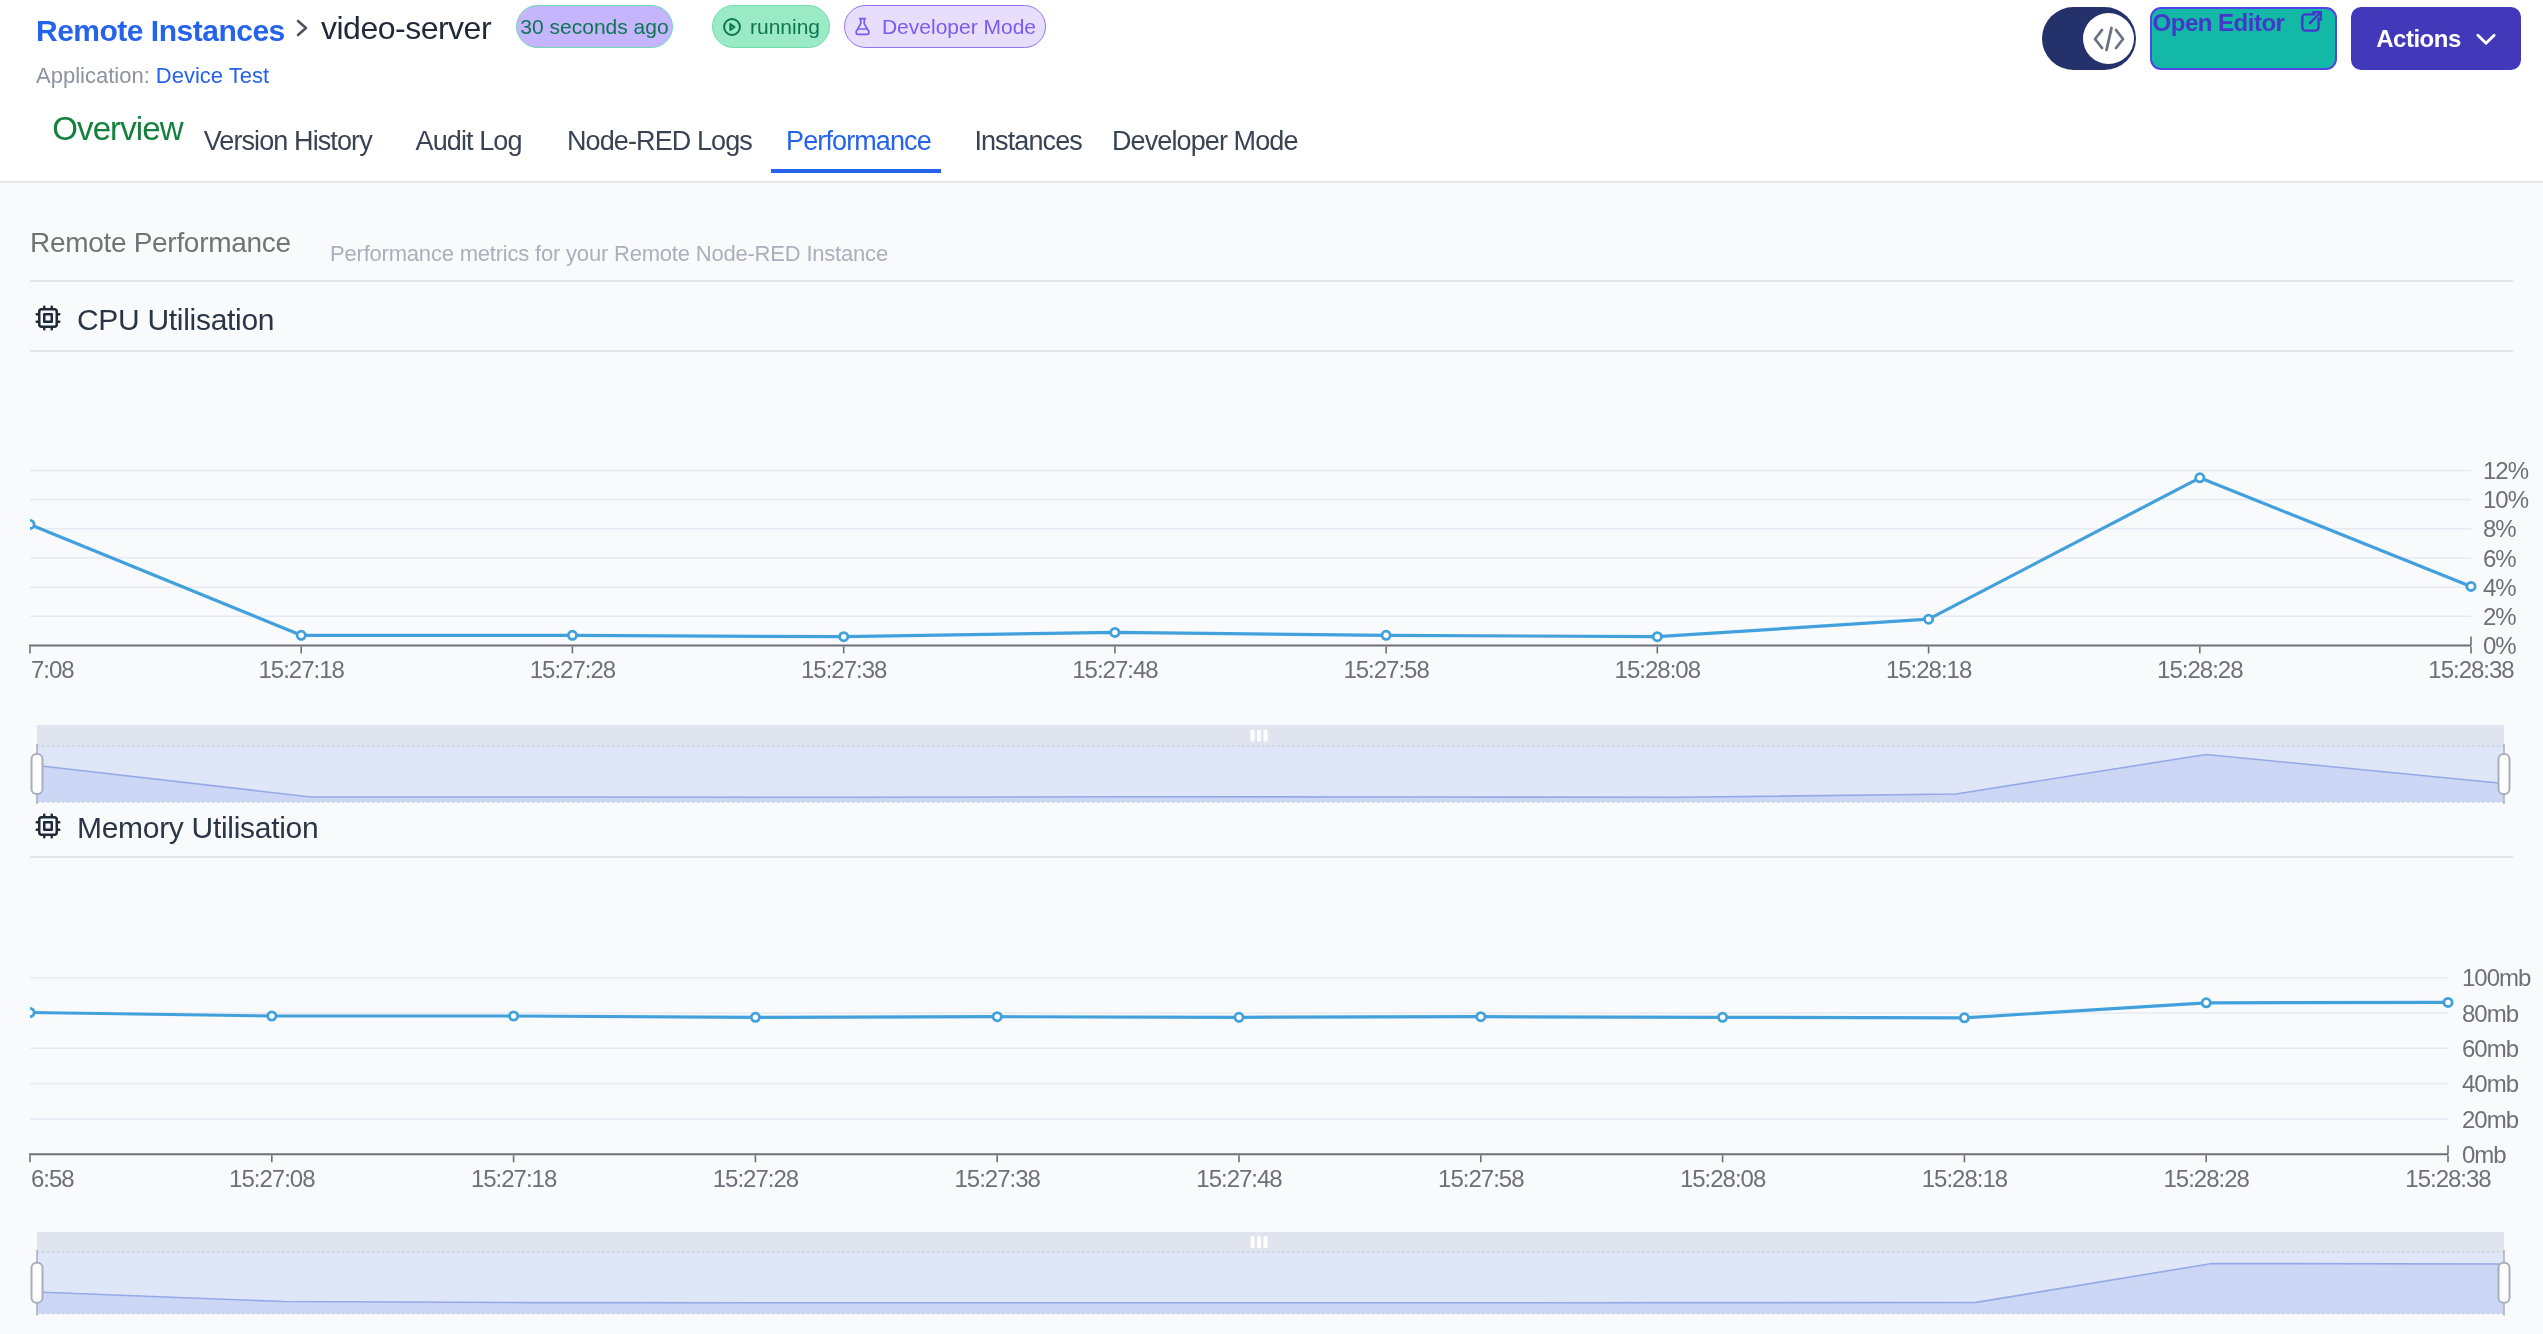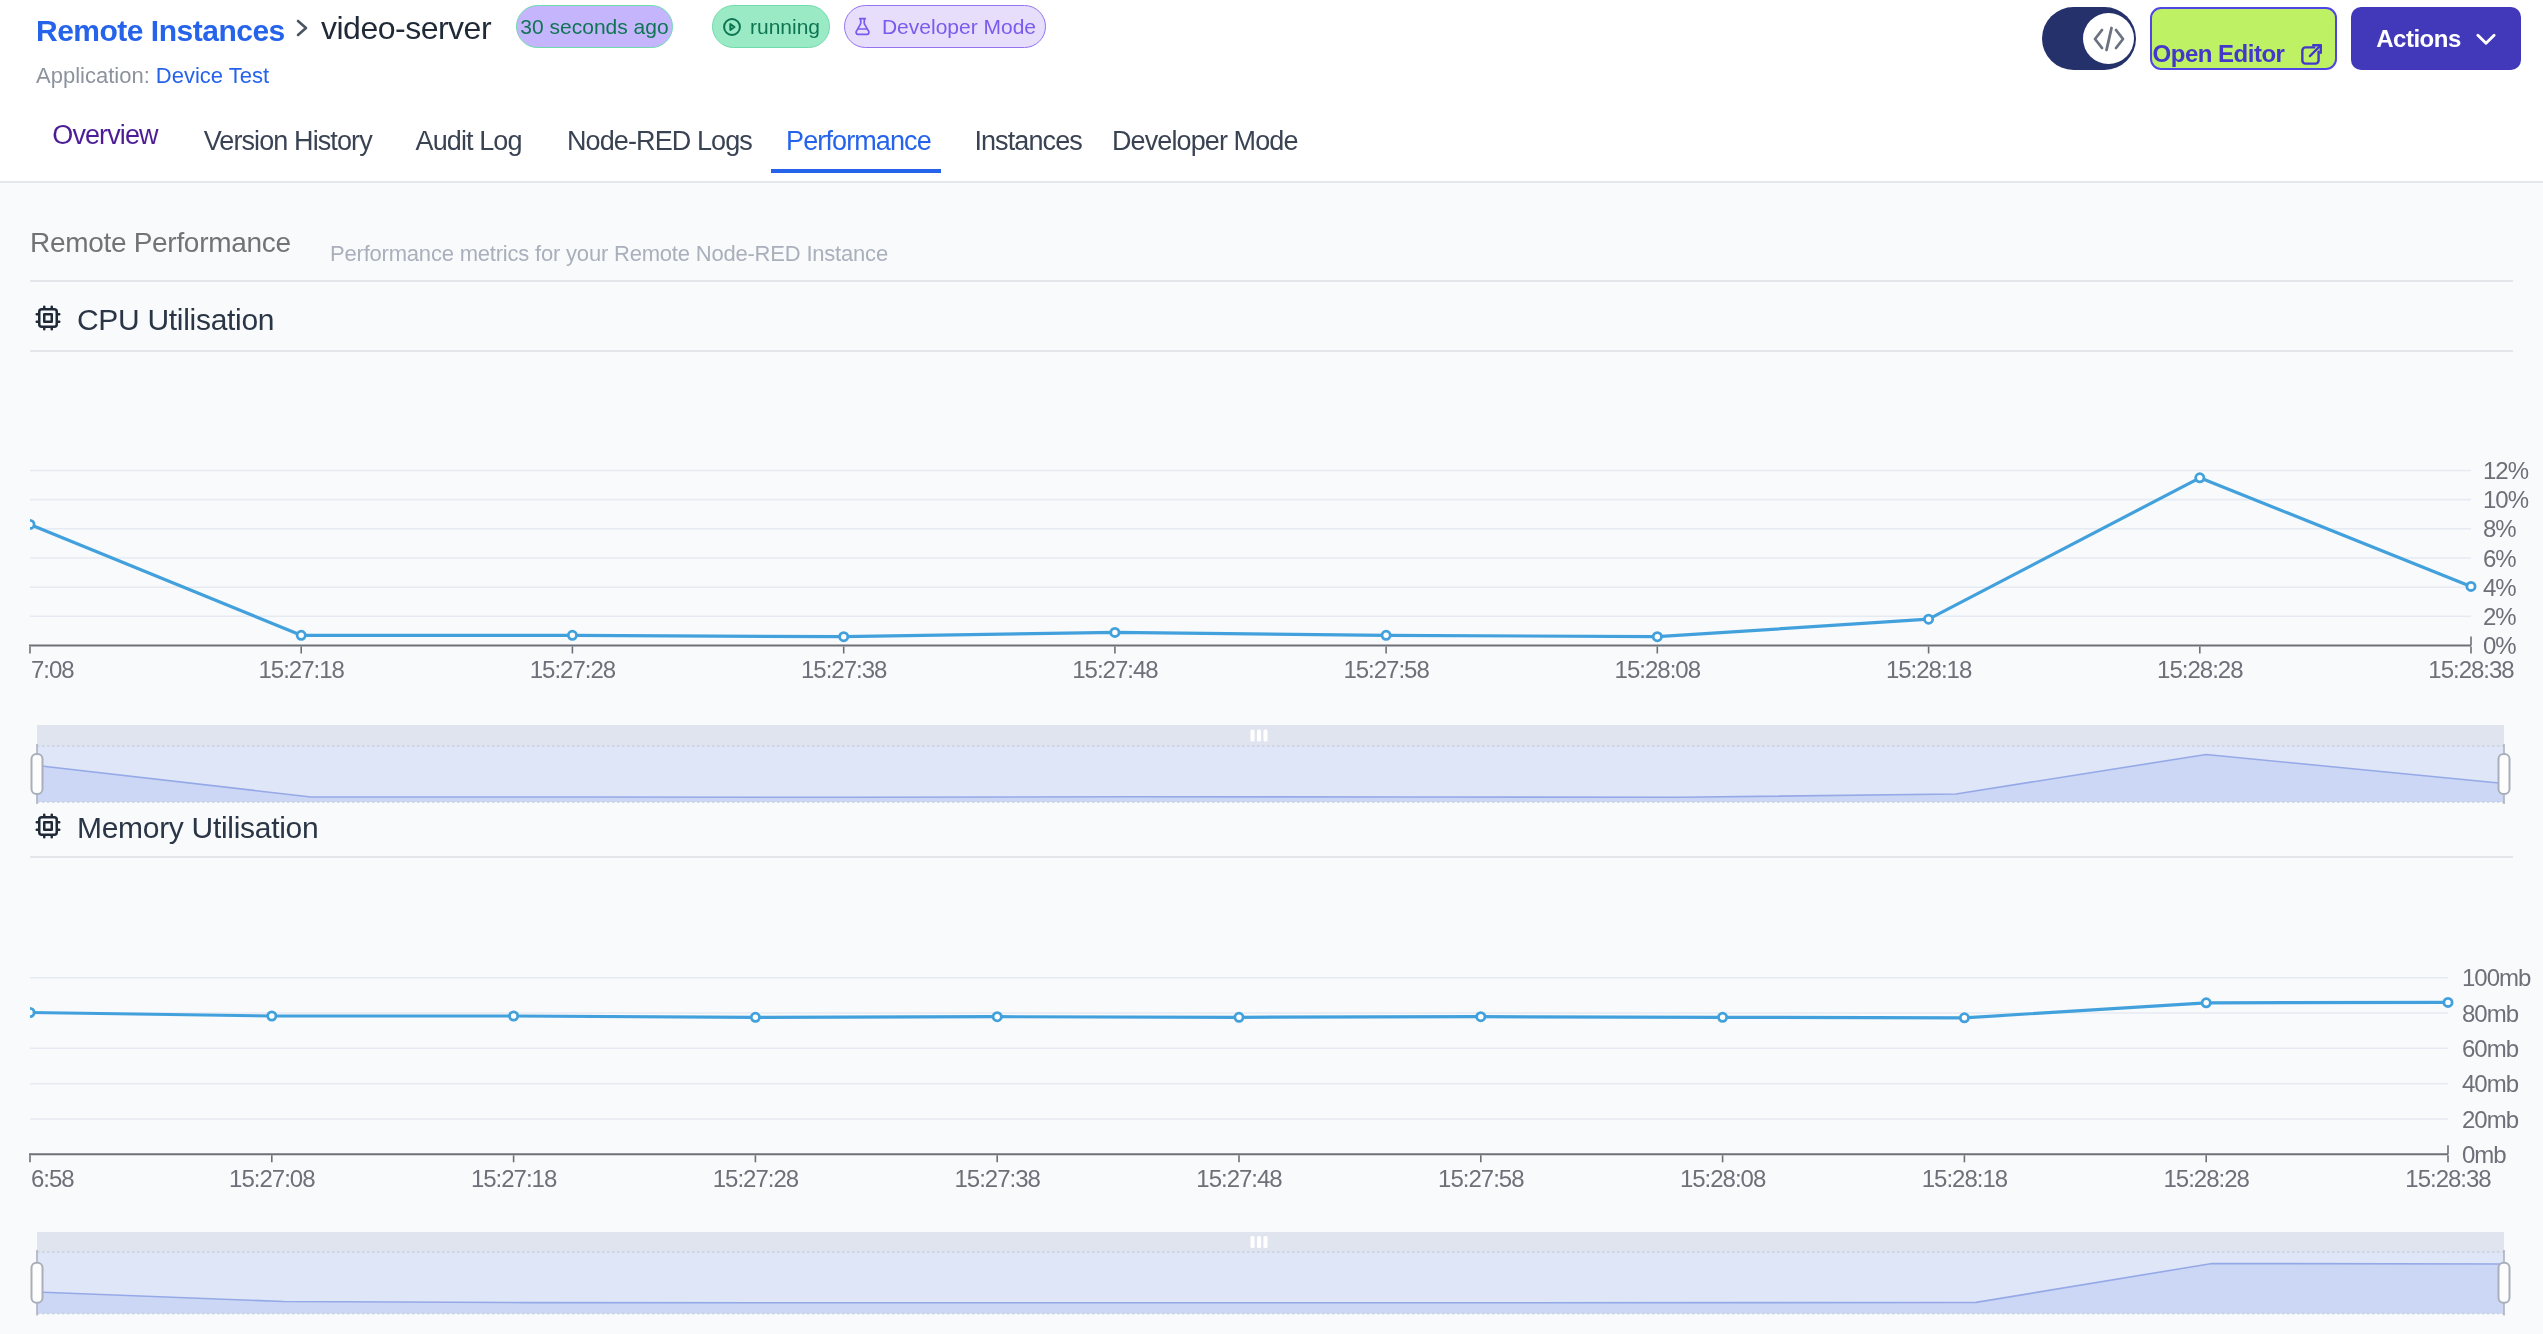--- a/index.html
+++ b/index.html
@@ -33,36 +33,36 @@
 
 <div class="abs" style="left:2042px;top:7px;width:94px;height:63px;border-radius:32px;background:#25316B">
   <div class="abs" style="left:41px;top:6px;width:51px;height:51px;border-radius:50%;background:#fff;display:flex;align-items:center;justify-content:center">
     <svg width="34" height="28" viewBox="0 0 34 28" fill="none" stroke="#6B7280" stroke-width="2.8" stroke-linecap="round" stroke-linejoin="round">
         <polyline points="10,5 3,14 10,23"></polyline>
         <polyline points="24,5 31,14 24,23"></polyline>
         <line x1="19.5" y1="3" x2="14.5" y2="25"></line>
       </svg>
   </div>
 </div>
-<div class="abs" style="left:2150px;top:7px;width:187px;height:63px;border:2px solid #4F46E5;border-radius:11px;background:#bef264;display:flex;align-items:flex-end;justify-content:center;padding-right:10px">
+<div class="abs" style="left:2150px;top:7px;width:187px;height:63px;border:2px solid #4F46E5;border-radius:11px;background:#14b8a6;display:flex;align-items:flex-start;justify-content:center;padding-right:10px">
   <span style="font-size:24px;font-weight:bold;letter-spacing:-0.5px;color:#4338CA">Open Editor</span>
   <svg style="margin-left:14px" width="26" height="26" viewBox="0 0 24 24" fill="none" stroke="#4338CA" stroke-width="2.2" stroke-linecap="round" stroke-linejoin="round">
       <path d="M15 5H7a3 3 0 0 0-3 3v9a3 3 0 0 0 3 3h9a3 3 0 0 0 3-3v-8"></path>
       <path d="M14 3h7v7"></path>
       <path d="M21 3L11 13"></path>
     </svg>
 </div>
 <div class="abs" style="left:2351px;top:7px;width:170px;height:63px;border-radius:10px;background:#4238BA;display:flex;align-items:center;justify-content:center">
   <span style="font-size:24px;font-weight:bold;letter-spacing:-0.5px;color:#fff">Actions</span>
   <svg style="margin-left:15px;margin-top:2px" width="20" height="13" viewBox="0 0 21 13" fill="none" stroke="#fff" stroke-width="3" stroke-linecap="round" stroke-linejoin="round">
       <polyline points="2,2 10.5,10.5 19,2"></polyline>
     </svg>
 </div>
 
-<div class="abs" style="left:52.3px;top:120px;font-size:27px;letter-spacing:-0.9px;color:#4c1d95">Overview</div>
+<div class="abs" style="left:52.3px;top:110px;font-size:33px;letter-spacing:-0.9px;color:#15803d">Overview</div>
 <div class="abs" style="left:203.7px;top:126px;font-size:27px;letter-spacing:-0.9px;color:#3A4353">Version History</div>
 <div class="abs" style="left:415.6px;top:126px;font-size:27px;letter-spacing:-0.9px;color:#3A4353">Audit Log</div>
 <div class="abs" style="left:567.0px;top:126px;font-size:27px;letter-spacing:-0.9px;color:#3A4353">Node-RED Logs</div>
 <div class="abs" style="left:786.1px;top:126px;font-size:27px;letter-spacing:-0.9px;color:#2563EB">Performance</div>
 <div class="abs" style="left:974.4px;top:126px;font-size:27px;letter-spacing:-0.9px;color:#3A4353">Instances</div>
 <div class="abs" style="left:1112.0px;top:126px;font-size:27px;letter-spacing:-0.9px;color:#3A4353">Developer Mode</div>
 <div class="abs" style="left:770.7px;top:169px;width:170.6px;height:4px;background:#2563EB"></div>
 
 <div class="abs" style="left:30px;top:227px;font-size:28px;letter-spacing:-0.3px;color:#737373">Remote Performance</div>
 <div class="abs" style="left:330px;top:241px;font-size:22px;letter-spacing:-0.2px;color:#A9B0BC">Performance metrics for your Remote Node-RED Instance</div>

